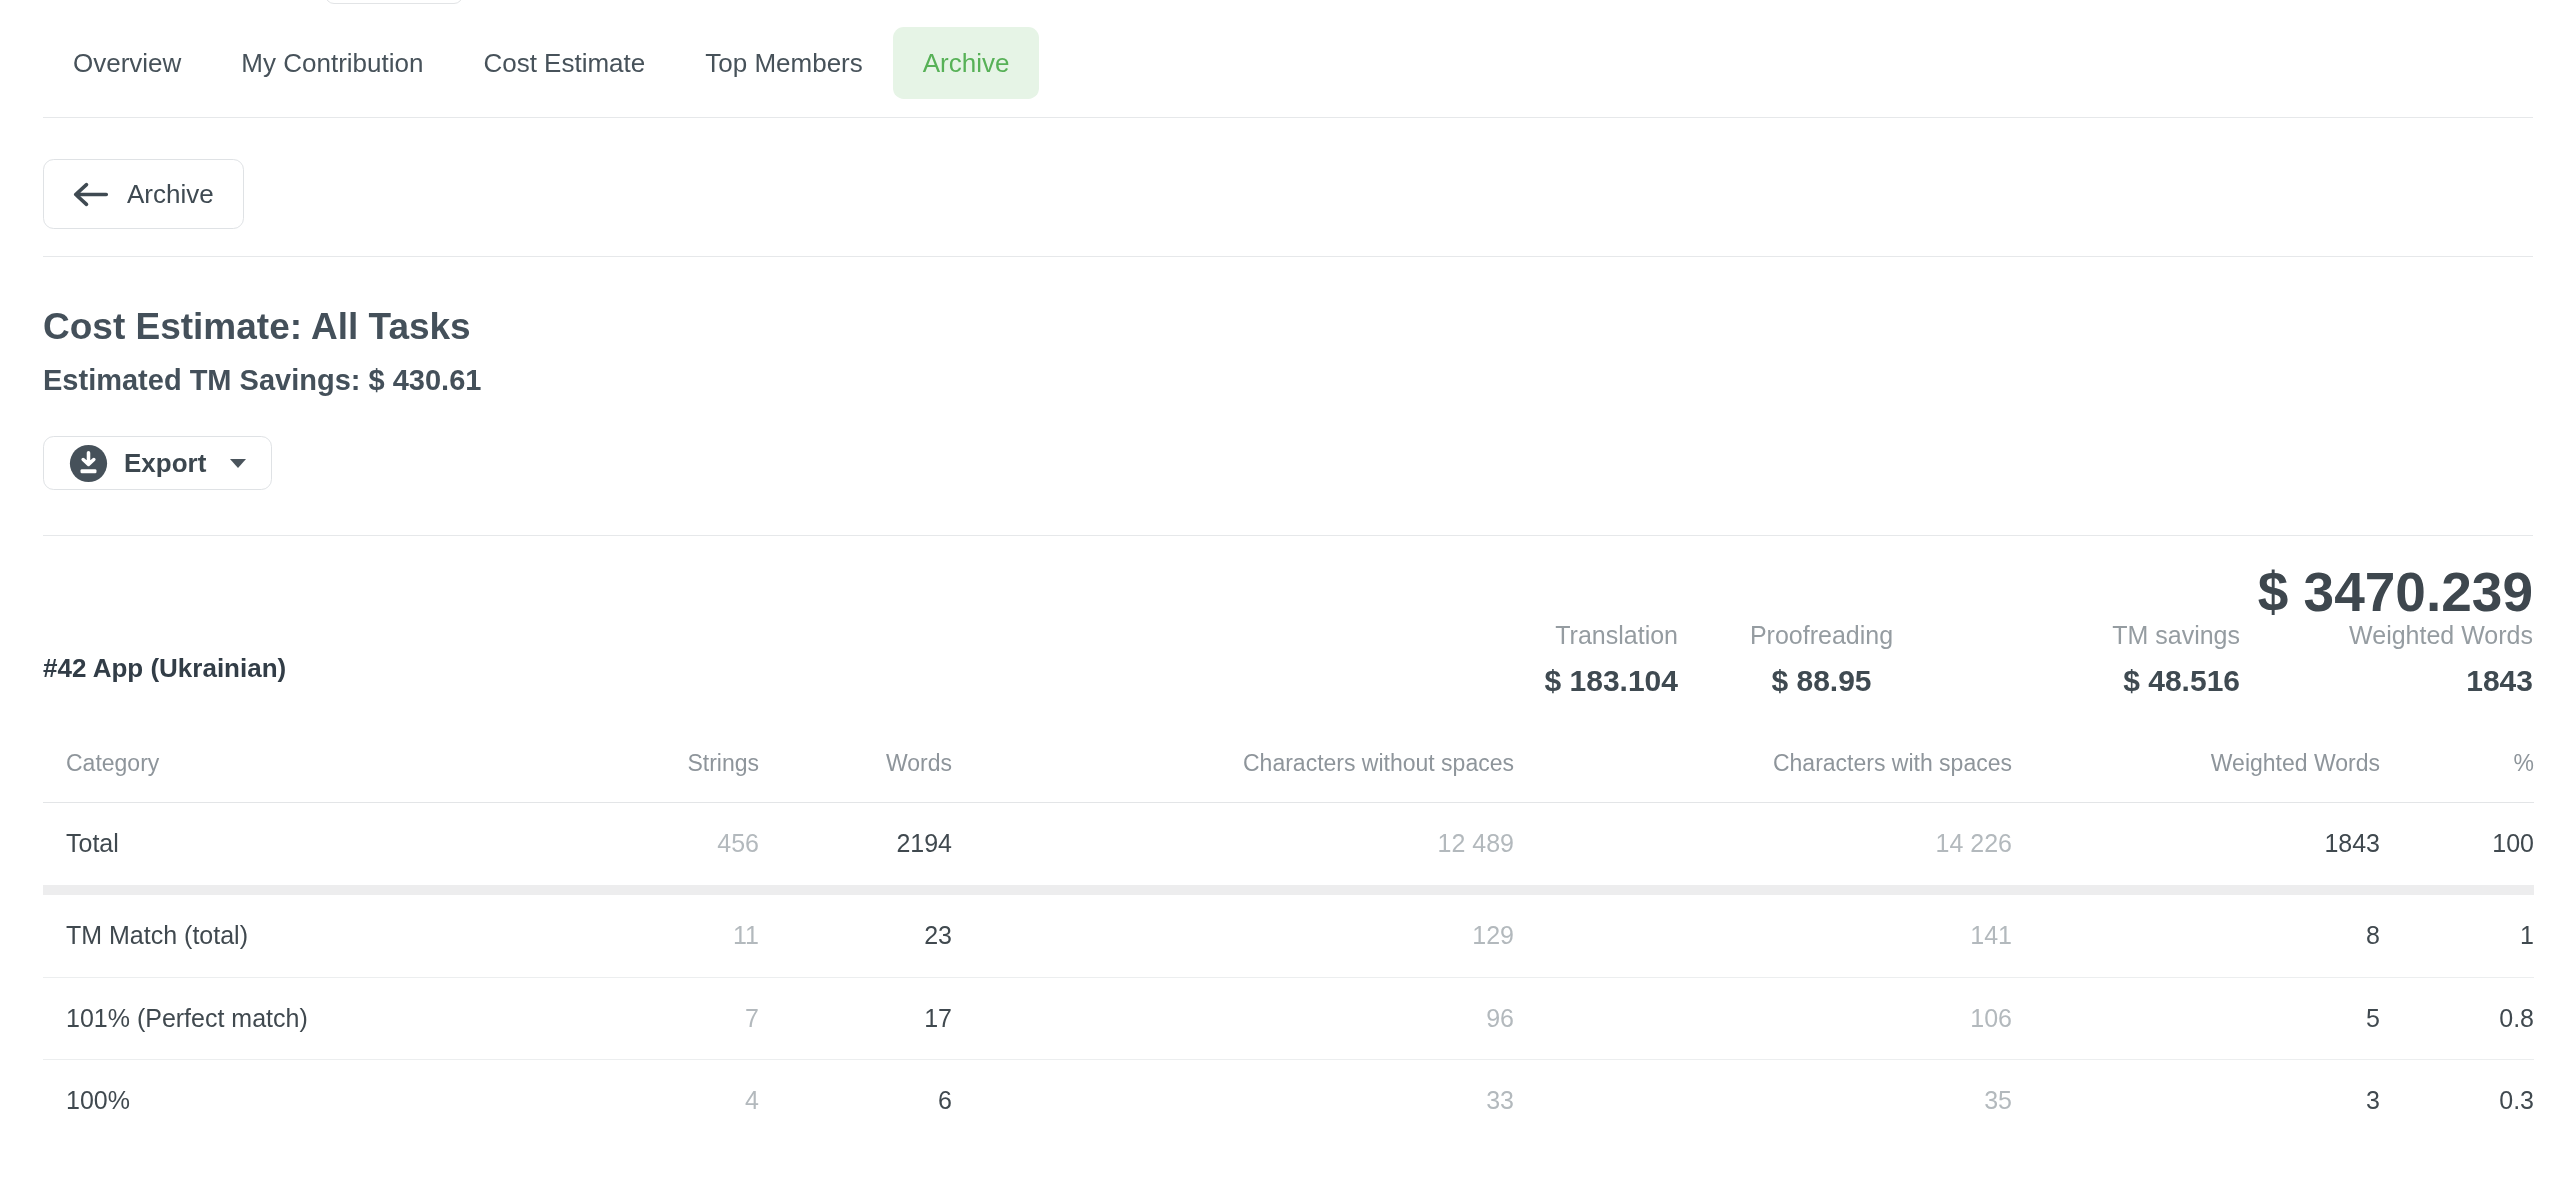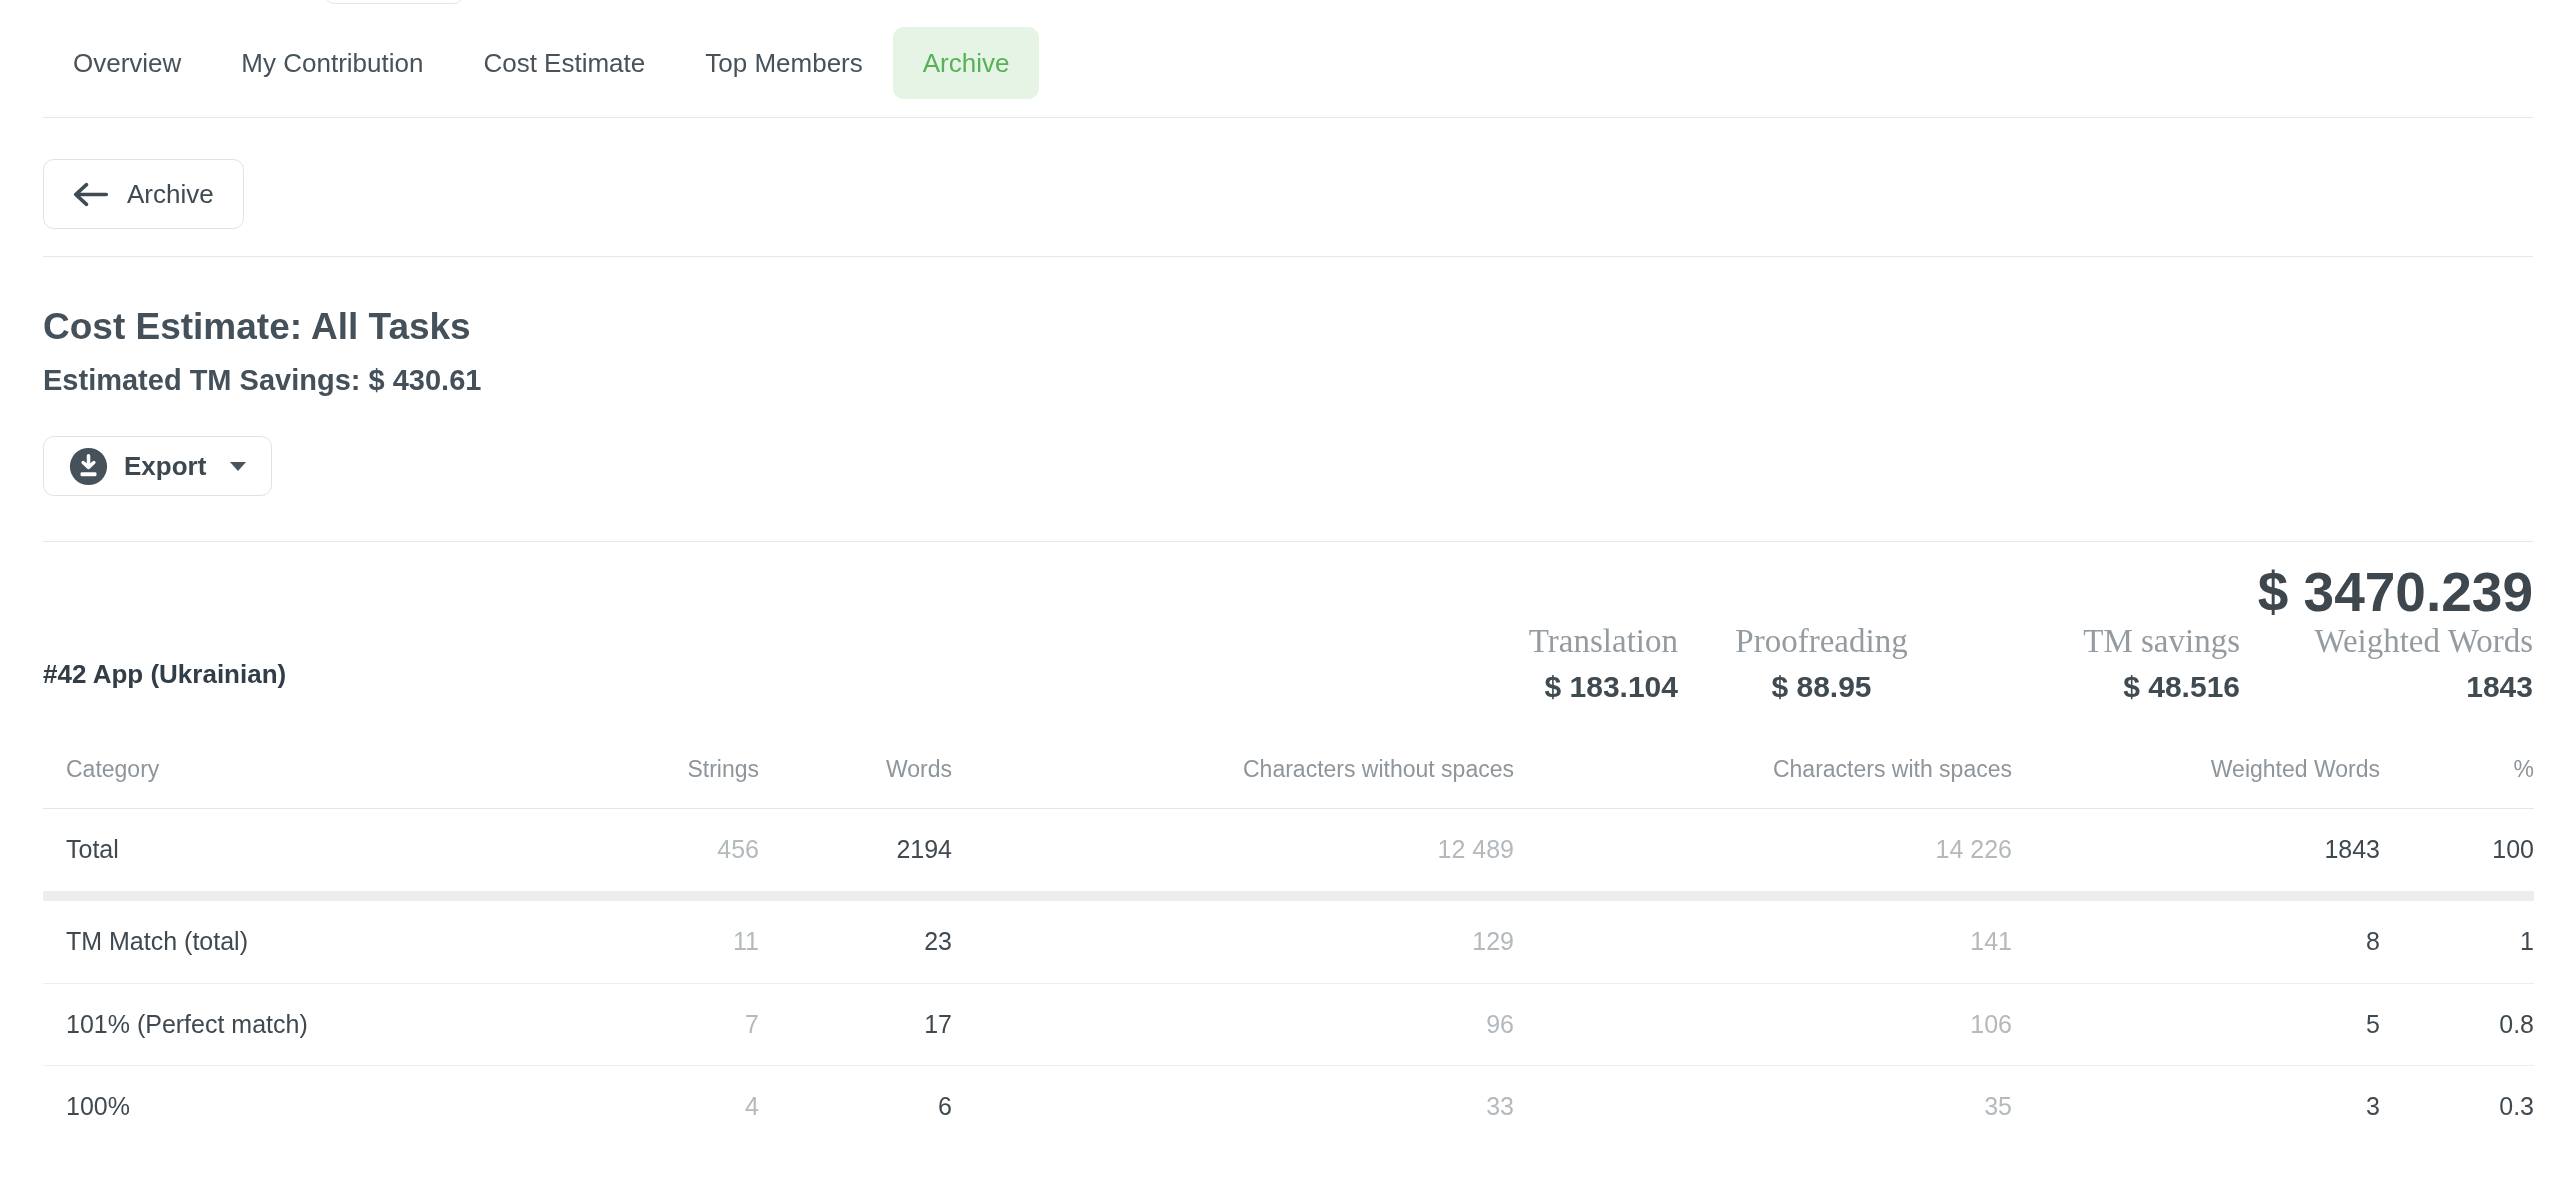--- a/index.html
+++ b/index.html
@@ -91,21 +91,21 @@
     line-height: 63px;
   }
   .page-subtitle {
     margin-top: 16px;
     font-size: 29px;
     font-weight: 600;
     color: #44505a;
   }
   .export-row { margin-top: 39px; }
   .export-btn {
-    height: 60px;
+    height: 54px;
     padding: 0 25px;
     gap: 16px;
     font-size: 26px;
     font-weight: 600;
     color: #3c474f;
   }
   .export-btn svg { display: block; }
   .caret-down {
     width: 0; height: 0;
     border-left: 8px solid transparent;
@@ -130,24 +130,23 @@
     display: flex;
     justify-content: flex-end;
     padding-top: 84px;
   }
   .stat { text-align: right; }
   .stat-0 { width: 224px; }
   .stat-1 { width: 287px; text-align: center; }
   .stat-2 { width: 275px; }
   .stat-3 { width: 293px; }
   .stat-label {
-    font-size: 33px;
+    font-size: 25px;
     color: #959ca1;
     line-height: 30px;
-    font-family: Liberation Serif, serif;
   }
   .stat-value {
     margin-top: 12.5px;
     font-size: 30px;
     font-weight: 700;
     color: #3f4a51;
     line-height: 36px;
   }
 
   

